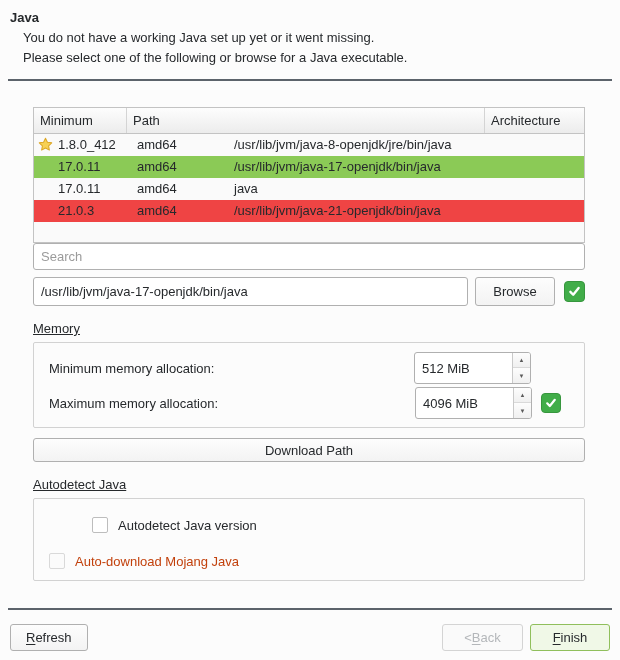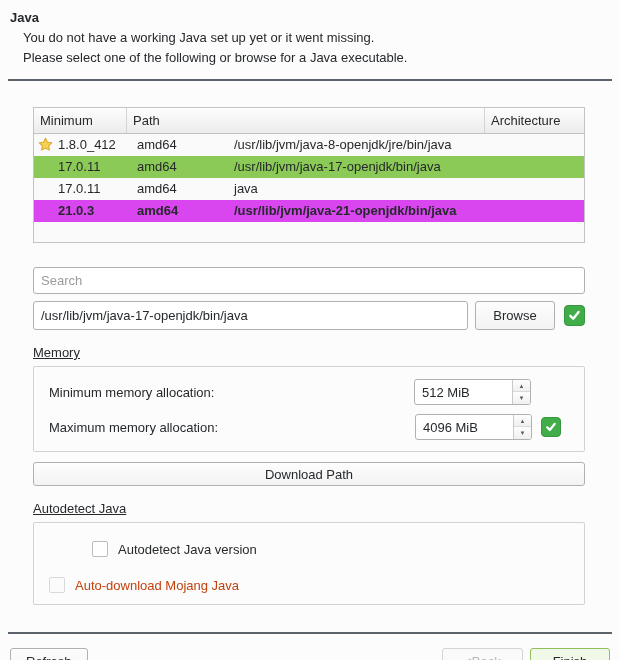--- a/index.html
+++ b/index.html
@@ -28,37 +28,37 @@
     display: flex; height: 26px; line-height: 25px;
     background: linear-gradient(#fdfdfd, #ececec);
     border-bottom: 1px solid #c3c3c3;
   }
   .hcell { padding-left: 6px; border-right: 1px solid #d4d4d4; }
   .hcell:last-child { border-right: none; }
   .col-version { width: 93px; flex: 0 0 93px; }
   .col-arch    { width: 99px; flex: 0 0 99px; }
   .col-path    { flex: 1 1 auto; }
   .jrow { display: flex; height: 22px; line-height: 22px; cursor: default; }
-  .jrow.alt { background: #d946ef; font-weight: bold; }
+  .jrow.alt { background: #ef4444; }
   .jrow.selected { background: #8bca56; }
   .cell { white-space: nowrap; overflow: hidden; }
   .cell-version { position: relative; padding-left: 24px; }
   .cell-version .rowicon { position: absolute; left: 4px; top: 3px; }
   .cell-arch { padding-left: 10px; }
   .cell-path { padding-left: 8px; }
 
   
   .text-input {
     display: block; width: 100%; height: 27px;
     border: 1px solid #b0b0b0; border-radius: 3px;
     background: #ffffff; padding: 0 7px;
     font: inherit; color: #26292c; outline: none;
   }
   .text-input::placeholder { color: #9b9b9b; }
-  .search-input { margin-top: 24px; }
+  .search-input { margin-top: 0; }
 
   .path-row { margin-top: 7px; display: flex; align-items: center; }
   .path-input { width: 435px; height: 29px; flex: 0 0 435px; }
 
   .btn {
     display: inline-flex; align-items: center; justify-content: center;
     height: 29px; padding: 0 15px;
     background: linear-gradient(#fdfdfd, #f3f3f3);
     border: 1px solid #b0b0b0; border-radius: 3px;
     font: inherit; color: #26292c; cursor: pointer; white-space: nowrap;
@@ -80,21 +80,21 @@
     background: #fcfcfc;
   }
   .memory-box { height: 86px; padding: 0 23px 0 15px; }
   .mem-row { display: flex; align-items: center; height: 26px; }
   .mem-row.min { margin-top: 12px; }
   .mem-row.max { margin-top: 9px; }
   .mem-label { flex: 1 1 auto; }
   .mem-spacer { width: 30px; flex: 0 0 30px; }
 
   .spinbox {
-    display: flex; width: 117px; height: 26px; flex: 0 0 117px;
+    display: flex; width: 117px; height: 32px; flex: 0 0 117px;
     border: 1px solid #b0b0b0; border-radius: 3px; background: #fff;
     overflow: hidden;
   }
   .spin-value {
     flex: 1 1 auto; width: 10px; border: none; outline: none;
     font: inherit; color: #26292c; padding: 0 0 0 7px; background: transparent;
   }
   .spin-arrows { flex: 0 0 18px; display: flex; flex-direction: column; border-left: 1px solid #c9c9c9; }
   .spin-btn {
     flex: 1 1 50%; display: flex; align-items: center; justify-content: center;

